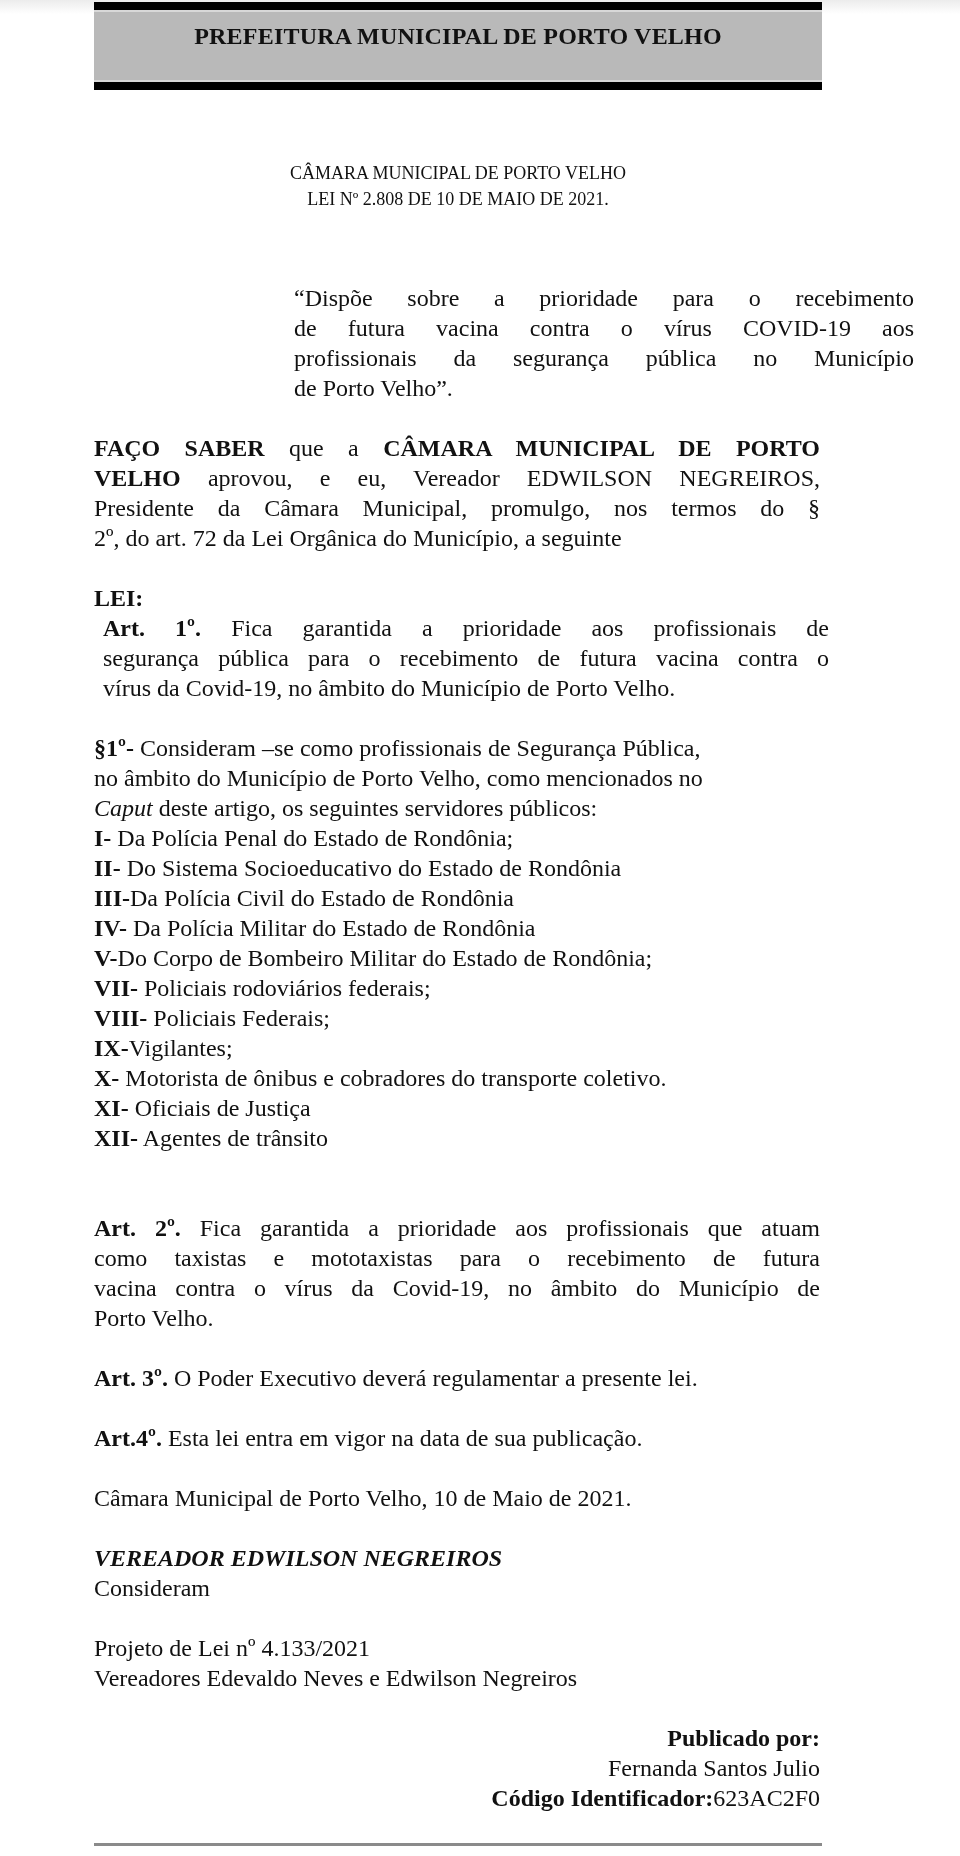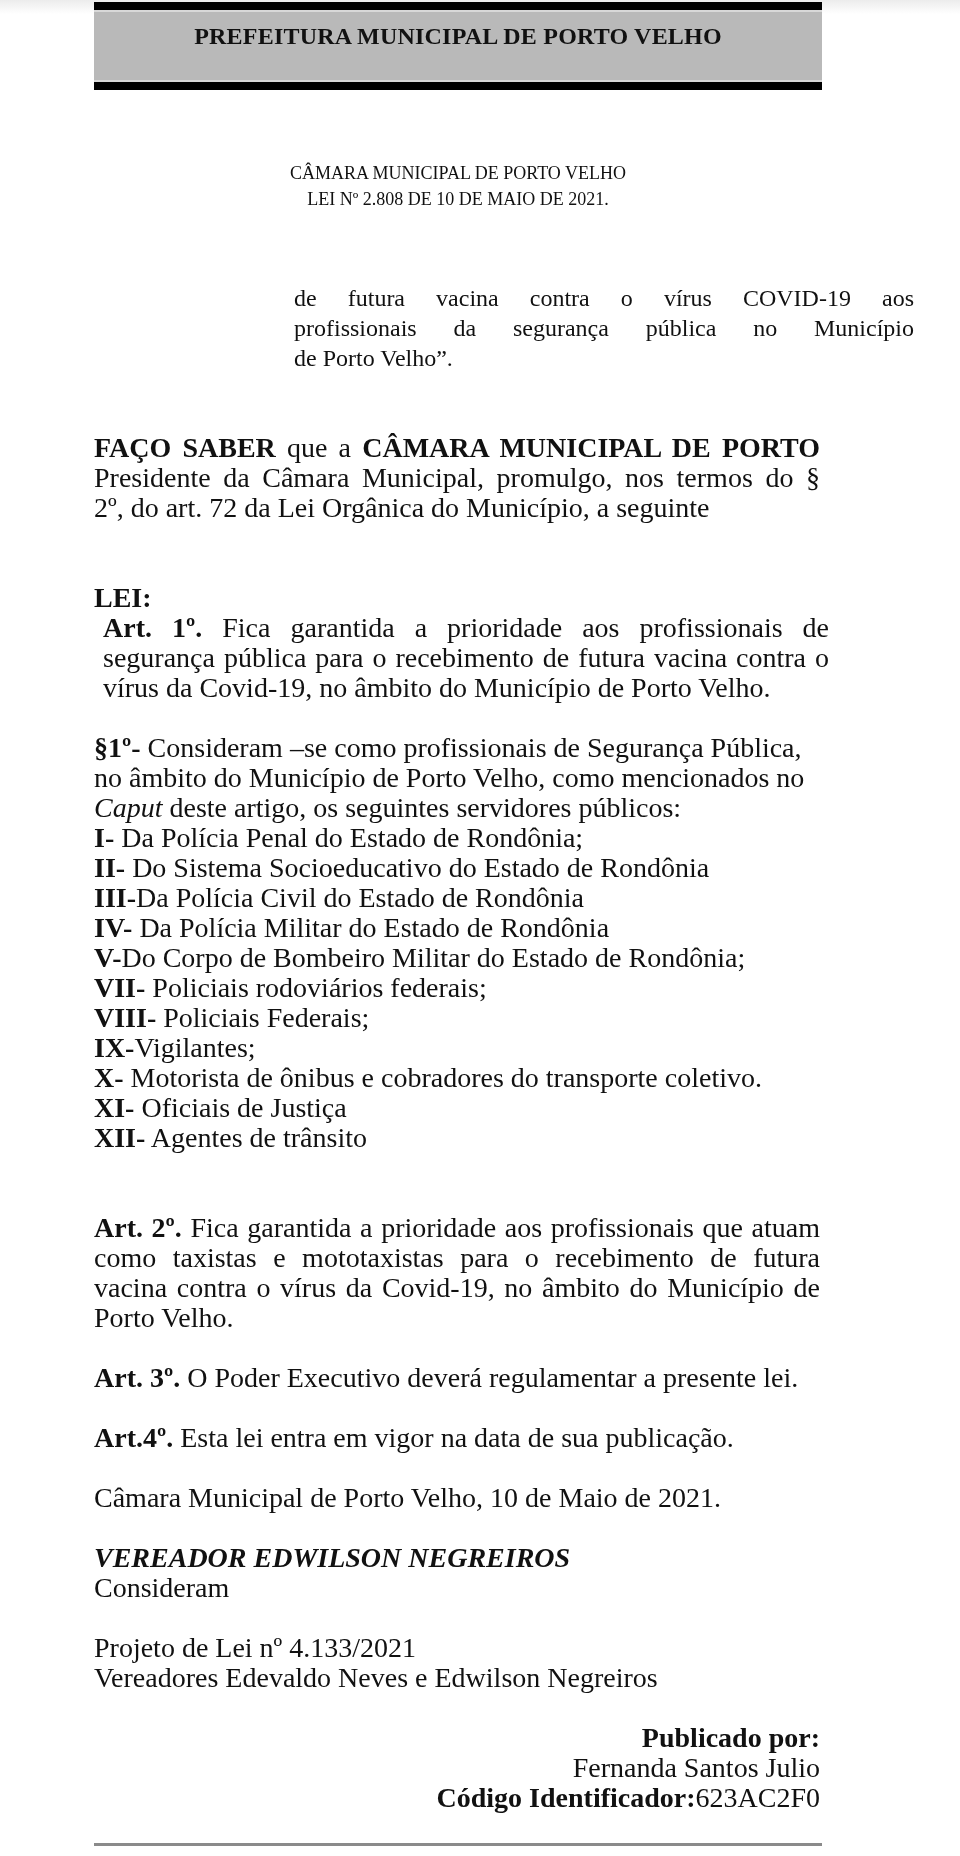--- a/index.html
+++ b/index.html
@@ -23,21 +23,21 @@
     }
     .masthead div { letter-spacing: 0.2px; }
     .chamber {
       position: absolute; left: 0; top: 160px; width: 728px; text-align: center;
       font-weight: normal; font-size: 18px; line-height: 26px;
     }
     .ementa {
       position: absolute; left: 200px; top: 283px; width: 620px;
       font-size: 24px; line-height: 30px; text-align: justify;
     }
-    .block { position: absolute; left: 0; width: 726px; font-size: 28px; line-height: 30px; }
+    .block { position: absolute; left: 0; width: 726px; font-size: 24px; line-height: 30px; }
     .line { display: block; white-space: nowrap; }
     .jl { display: block; text-align: justify; text-align-last: justify; }
     .b { font-weight: bold; }
     .i { font-style: italic; }
     .right { text-align: right; }
     .rule {
       position: absolute; left: 0; top: 1843px; width: 728px; height: 3px; background: #8a8a8a;
     }
   </style>
 </head>
@@ -50,27 +50,29 @@
   <div class="masthead">
     <div>PREFEITURA MUNICIPAL DE PORTO VELHO</div>
   </div>
 
   <div class="chamber">
     <div>CÂMARA MUNICIPAL DE PORTO VELHO</div>
     <div>LEI Nº 2.808 DE 10 DE MAIO DE 2021.</div>
   </div>
 
   <div class="ementa">
+    <span class="jl">“Dispõe sobre a prioridade para o recebimento</span>
     <span class="jl">de futura vacina contra o vírus COVID-19 aos</span>
     <span class="jl">profissionais da segurança pública no Município</span>
     <span class="line">de Porto Velho”.</span>
   </div>
 
   <div class="block" style="top:433px;">
     <span class="jl"><span class="b">FAÇO SABER</span><span> que a </span><span class="b">CÂMARA MUNICIPAL DE PORTO</span></span>
+    <span class="jl"><span class="b">VELHO</span><span> aprovou, e eu, Vereador EDWILSON NEGREIROS,</span></span>
     <span class="jl">Presidente da Câmara Municipal, promulgo, nos termos do §</span>
     <span class="line">2º, do art. 72 da Lei Orgânica do Município, a seguinte</span>
   </div>
 
   <div class="block b" style="top:583px;">LEI:</div>
 
   <div class="block" style="top:613px;margin-left:9px;">
     <span class="jl"><span class="b">Art. 1º.</span><span> Fica garantida a prioridade aos profissionais de</span></span>
     <span class="jl">segurança pública para o recebimento de futura vacina contra o</span>
     <span class="line">vírus da Covid-19, no âmbito do Município de Porto Velho.</span>

